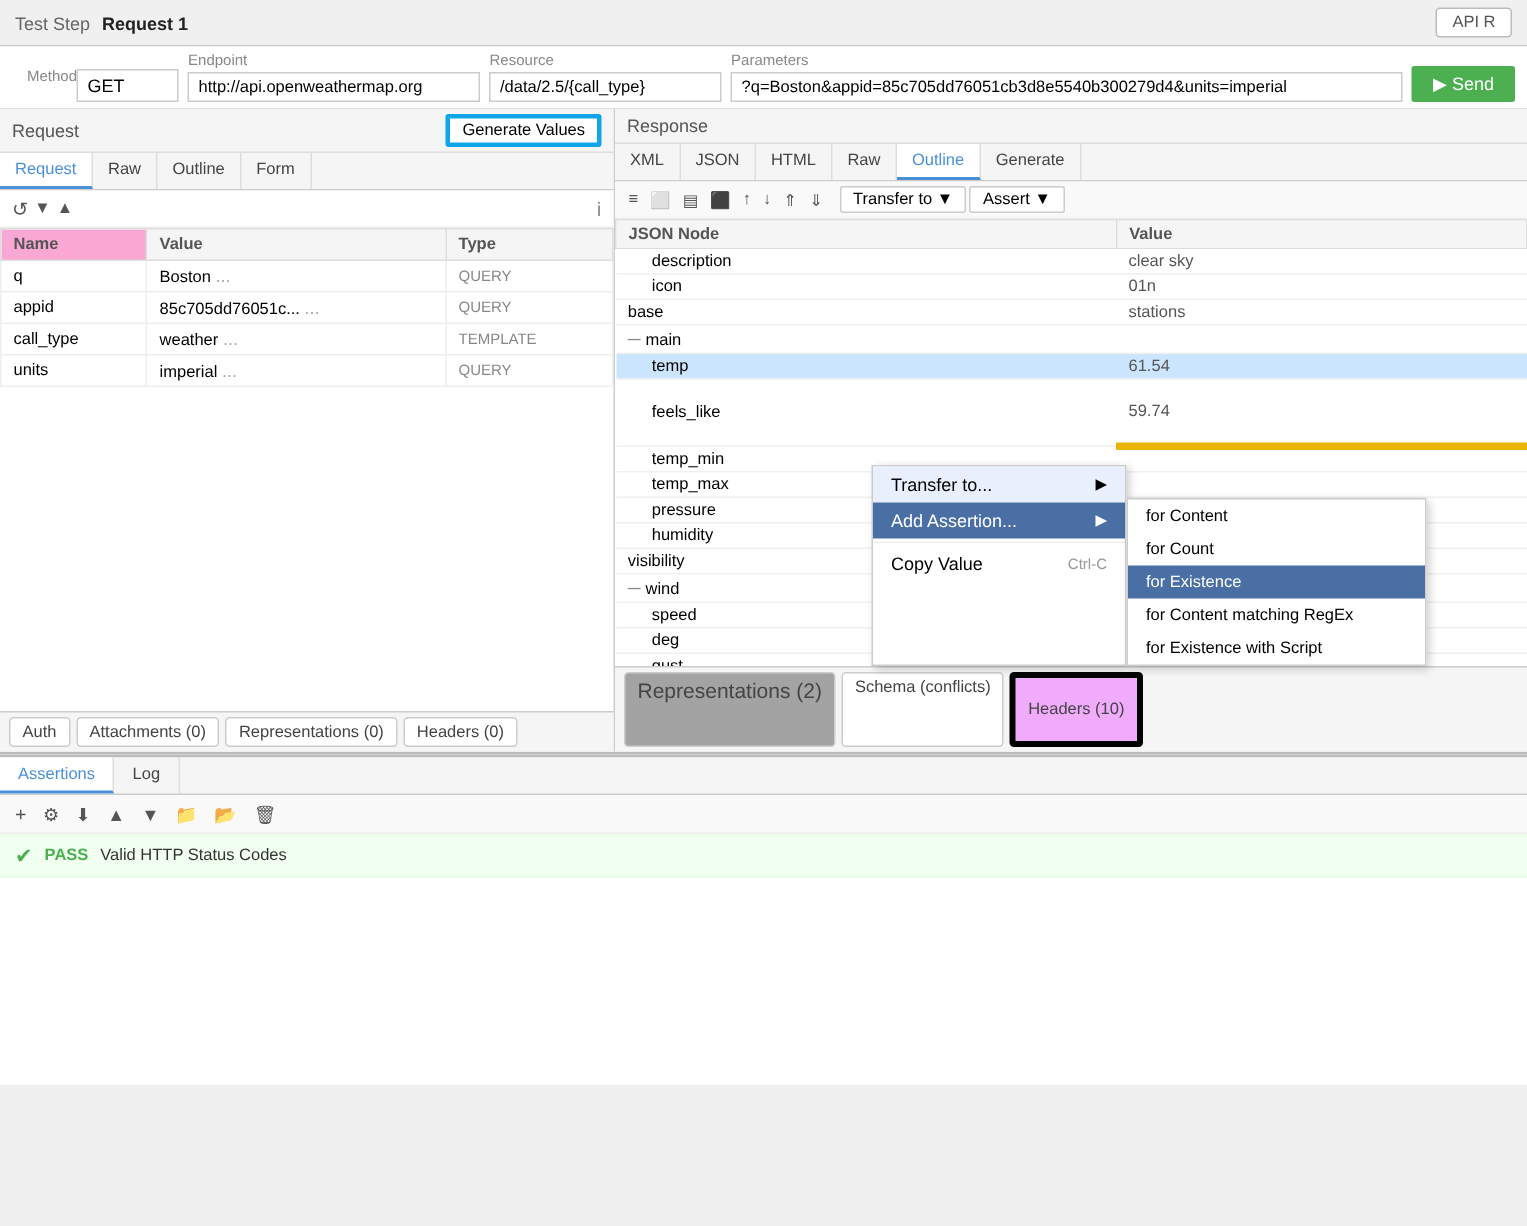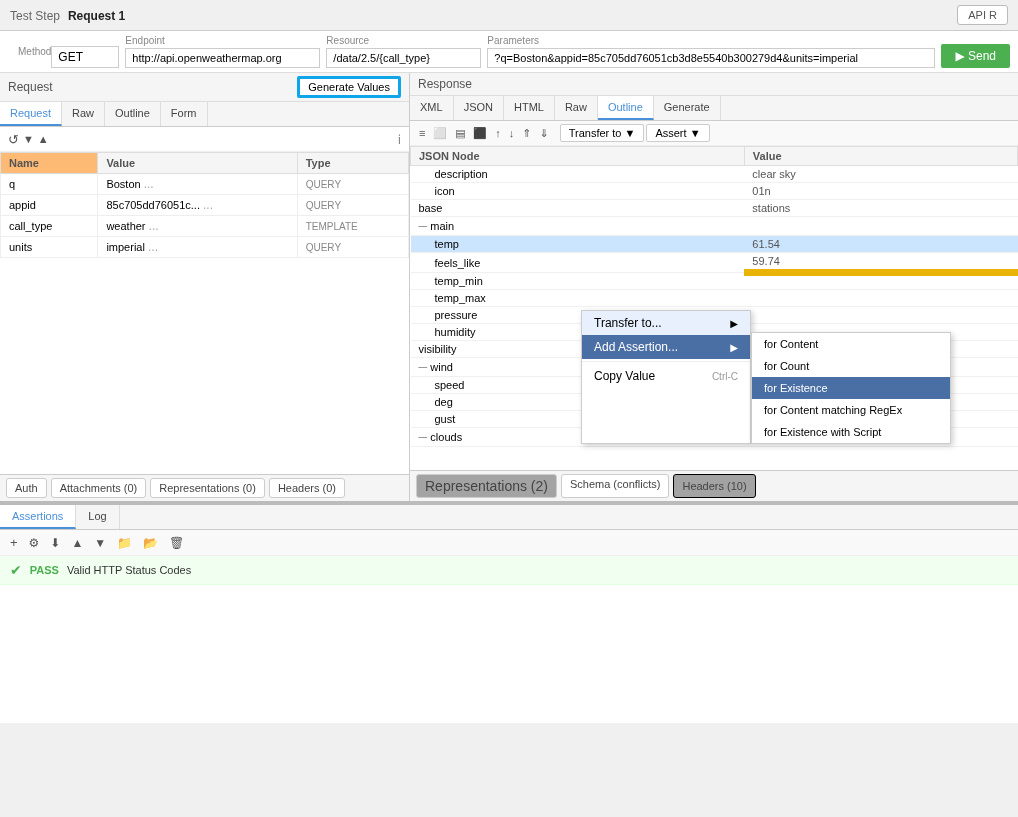--- a/index.html
+++ b/index.html
@@ -55,21 +55,21 @@
       <button style="background:none;border:none;cursor:pointer;font-size:13px;color:#555;">↺</button>
       <button style="background:none;border:none;cursor:pointer;font-size:11px;color:#555;">▼</button>
       <button style="background:none;border:none;cursor:pointer;font-size:11px;color:#555;">▲</button>
       <span style="margin-left:auto;color:#888;font-size:13px;cursor:default;">ℹ</span>
     </div>
 
     <div style="flex:1;overflow:auto;">
       <table style="width:100%;border-collapse:collapse;">
         <thead>
           <tr>
-            <th style="background:#fdba74;border:1px solid #ddd;padding:4px 8px;text-align:left;font-size:11px;color:#555;">Name</th>
+            <th style="background:#f9a8d4;border:1px solid #ddd;padding:4px 8px;text-align:left;font-size:11px;color:#555;">Name</th>
             <th style="background:#f5f5f5;border:1px solid #ddd;padding:4px 8px;text-align:left;font-size:11px;color:#555;">Value</th>
             <th style="background:#f5f5f5;border:1px solid #ddd;padding:4px 8px;text-align:left;font-size:11px;color:#555;">Type</th>
           </tr>
         </thead>
         <tbody id="params-tbody">
         <tr>
     <td style="border:1px solid #eee;padding:3px 8px;font-size:11px;">q</td>
     <td style="border:1px solid #eee;padding:3px 8px;font-size:11px;">Boston <span style="color:#aaa;">...</span></td>
     <td style="border:1px solid #eee;padding:3px 8px;font-size:10px;color:#888;">QUERY</td>
   </tr>
@@ -151,21 +151,21 @@
             <tr>
     <td style="border-bottom:1px solid #f0f0f0;padding:2px 8px;font-size:11px;padding-left:8px;"><span style="color:#888;">─ </span>main</td>
     <td style="border-bottom:1px solid #f0f0f0;padding:2px 8px;font-size:11px;color:#555;"></td>
   </tr>
             <tr style="background: rgb(204, 229, 255);">
     <td style="border-bottom:1px solid #f0f0f0;padding:2px 8px;font-size:11px;padding-left:24px;">temp</td>
     <td style="border-bottom:1px solid #f0f0f0;padding:2px 8px;font-size:11px;color:#555;">61.54</td>
   </tr>
             <tr>
     <td style="border-bottom:1px solid #f0f0f0;padding:2px 8px;font-size:11px;padding-left:24px;">feels_like</td>
-    <td style="border-bottom:7px solid #eab308;padding:2px 8px;font-size:11px;color:#555;">59.74</td>
+    <td style="border-bottom:5px solid #eab308;padding:15px 8px;font-size:11px;color:#555;">59.74</td>
   </tr>
             <tr>
     <td style="border-bottom:1px solid #f0f0f0;padding:2px 8px;font-size:11px;padding-left:24px;">temp_min</td>
     <td style="border-bottom:1px solid #f0f0f0;padding:2px 8px;font-size:11px;color:#555;"></td>
   </tr>
             <tr>
     <td style="border-bottom:1px solid #f0f0f0;padding:2px 8px;font-size:11px;padding-left:24px;">temp_max</td>
     <td style="border-bottom:1px solid #f0f0f0;padding:2px 8px;font-size:11px;color:#555;"></td>
   </tr>
             <tr>
@@ -200,21 +200,21 @@
     <td style="border-bottom:1px solid #f0f0f0;padding:2px 8px;font-size:11px;padding-left:8px;"><span style="color:#888;">─ </span>clouds</td>
     <td style="border-bottom:1px solid #f0f0f0;padding:2px 8px;font-size:11px;color:#555;"></td>
   </tr>
           </tbody>
       </table>
     </div>
 
     <div style="border-top:1px solid #ccc;padding:3px 6px;display:flex;gap:4px;background:#f5f5f5;">
       <div style="padding:3px 8px;border:1px solid #ccc;border-radius:3px;cursor:pointer;background:#a3a3a3;font-size:14px;color:#444;">Representations (2)</div>
       <div style="padding:3px 8px;border:1px solid #ccc;border-radius:3px;cursor:pointer;background:#fff;font-size:11px;color:#444;">Schema (conflicts)</div>
-      <div style="padding:5px 8px;border:1px solid #000000;border-radius:3px;cursor:pointer;background:#a3a3a3;font-size:11px;color:#444;">Headers (10)</div>
+      <div style="padding:15px 8px;border:4px solid #000000;border-radius:3px;cursor:pointer;background:#f0abfc;font-size:11px;color:#444;">Headers (10)</div>
     </div>
   </div>
 </div>
 
 <div style="height:220px;border-top:2px solid #bbb;background:#fff;display:flex;flex-direction:column;">
   <div style="display:flex;border-bottom:1px solid #ccc;background:#f5f5f5;">
     <div style="padding:5px 12px;cursor:pointer;font-size:11px;background:#fff;border-bottom:2px solid #4a90d9;color:#4a90d9;border-right:1px solid #ddd;">Assertions</div>
     <div style="padding:5px 12px;cursor:pointer;font-size:11px;color:#444;border-right:1px solid #ddd;">Log</div>
   </div>
   <div style="padding:3px 6px;display:flex;gap:3px;border-bottom:1px solid #eee;background:#f9f9f9;">

